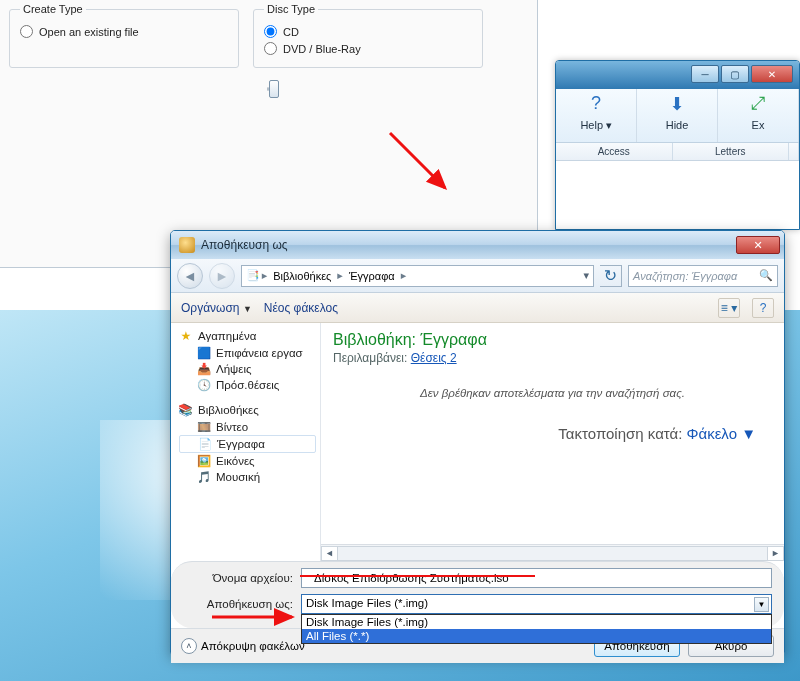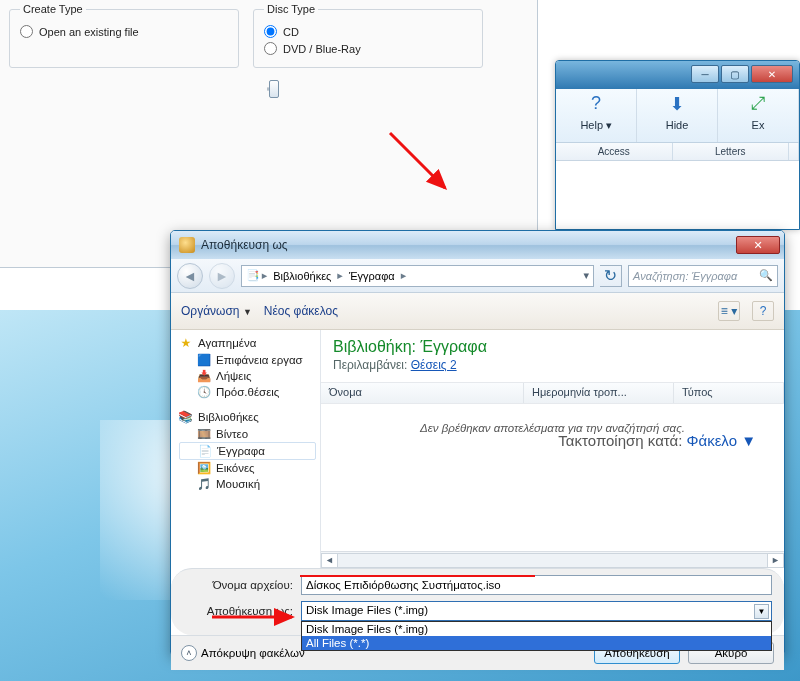--- a/index.html
+++ b/index.html
@@ -66,21 +66,21 @@
             display:flex; align-items:center; justify-content:center; font-size:14px;}
   .bc { flex:1; height:22px; border:1px solid #9fb2c4; background:#fff; display:flex; align-items:center;
         font-size:11px; padding:0 4px; gap:2px; }
   .bc .seg { padding:0 4px; }
   .bc .ar { color:#6c7d8d; }
   .refresh { width:22px; height:22px; border:1px solid #9fb2c4; border-left:none;
              display:flex; align-items:center; justify-content:center; color:#2a6aa0; }
   .search { width:150px; height:22px; border:1px solid #9fb2c4; background:#fff; display:flex;
             align-items:center; padding:0 4px; color:#8a98a6; font-size:11px; font-style:italic;}
   .search .si { margin-left:auto; font-style:normal; color:#2a6aa0;}
-  .cmdbar { height:37px; background:linear-gradient(#faf9f7,#eeeae3); border-bottom:1px solid #d6d1c6;
+  .cmdbar { height:30px; background:linear-gradient(#faf9f7,#eeeae3); border-bottom:1px solid #d6d1c6;
             display:flex; align-items:center; padding:12px 10px; gap:12px; font-size:12px;}
   .cmdbar .link { color:#1a3e89; }
   .cmdbar .chev { font-size:9px; color:#333; }
   .cmdbar .sp { flex:1; }
   .cmdbar .ib { width:22px; height:20px; border:1px solid #cfc9bd; border-radius:2px;
                 display:flex; align-items:center; justify-content:center; color:#2a6aa0; font-size:12px;}
   .body { display:flex; height:238px; }
   .side { width:150px; border-right:1px solid #e1e6ec; padding:6px 4px 0 8px; font-size:11.5px;
           color:#222; overflow:hidden;}
   .side .grp { margin-bottom:10px; }
@@ -101,21 +101,21 @@
   .empty { flex:1; display:flex; align-items:flex-start; justify-content:center;
            padding-top:18px; font-size:11.5px; color:#555; font-style:italic;}
   .hscroll { height:17px; border-top:1px solid #d9dee4; background:#f2f5f8; display:flex; align-items:center;}
   .hscroll .a { width:17px; height:15px; border:1px solid #cdd5dd; background:#fff; font-size:9px;
                 display:flex; align-items:center; justify-content:center; color:#567;}
   .hscroll .tr { flex:1; height:15px; border:1px solid #cdd5dd; border-left:none; border-right:none; background:#eef2f6;}
 
   .bottom { padding:6px 12px 8px; background:#f0f0f0; border-top:1px solid #d7dde3;border-radius:21px;}
   .frow { display:flex; align-items:center; gap:8px; margin-bottom:6px; font-size:11.5px;}
   .frow label { width:110px; text-align:right; color:#222;}
-  .fn { flex:1; height:20px; border:1px solid #8aa0b5; padding:0 4px; font-size:11.5px;}
+  .fn { flex:1; height:20px; border:1px solid #8aa0b5; padding:0 12px; font-size:11.5px;}
   .ft { flex:1; position:relative; }
   .ftbox { height:20px; border:1px solid #2f6fb3; background:#fff; padding:2px 18px 2px 4px;
            font-size:11.5px; position:relative;}
   .ftbox .dd { position:absolute; right:2px; top:2px; width:15px; height:15px;
                border:1px solid #9fb2c4; background:linear-gradient(#f6fafd,#dbe7f1);
                font-size:8px; display:flex; align-items:center; justify-content:center;}
   .ddlist { position:absolute; left:0; top:20px; right:0; border:1px solid #2f2f2f; background:#fff;
             font-size:11.5px; z-index:5;}
   .ddlist div { padding:1px 4px; }
   .ddlist .hl { background:#2f6fd8; color:#fff; }
@@ -289,25 +289,20 @@
         <h2>Βιβλιοθήκη: Έγγραφα</h2>
         <div class="sub">
           <span>Περιλαμβάνει:</span>
           <a href="#" style="color:#1657b8">Θέσεις 2</a>
         </div>
         <div class="sort">
           <span>Τακτοποίηση κατά:</span>
           <a href="#"><span>Φάκελο</span> ▼</a>
         </div>
       </div>
-      <div class="cols">
-        <div style="flex:1.4">Όνομα</div>
-        <div style="flex:1">Ημερομηνία τροπ...</div>
-        <div style="flex:.7">Τύπος</div>
-      </div>
       <div class="empty">Δεν βρέθηκαν αποτελέσματα για την αναζήτησή σας.</div>
       <div class="hscroll">
         <div class="a">◄</div>
           <div class="tr"></div>
           <div class="a">►</div>
       </div>
     </div>
   </div>
 
   <div class="bottom">

